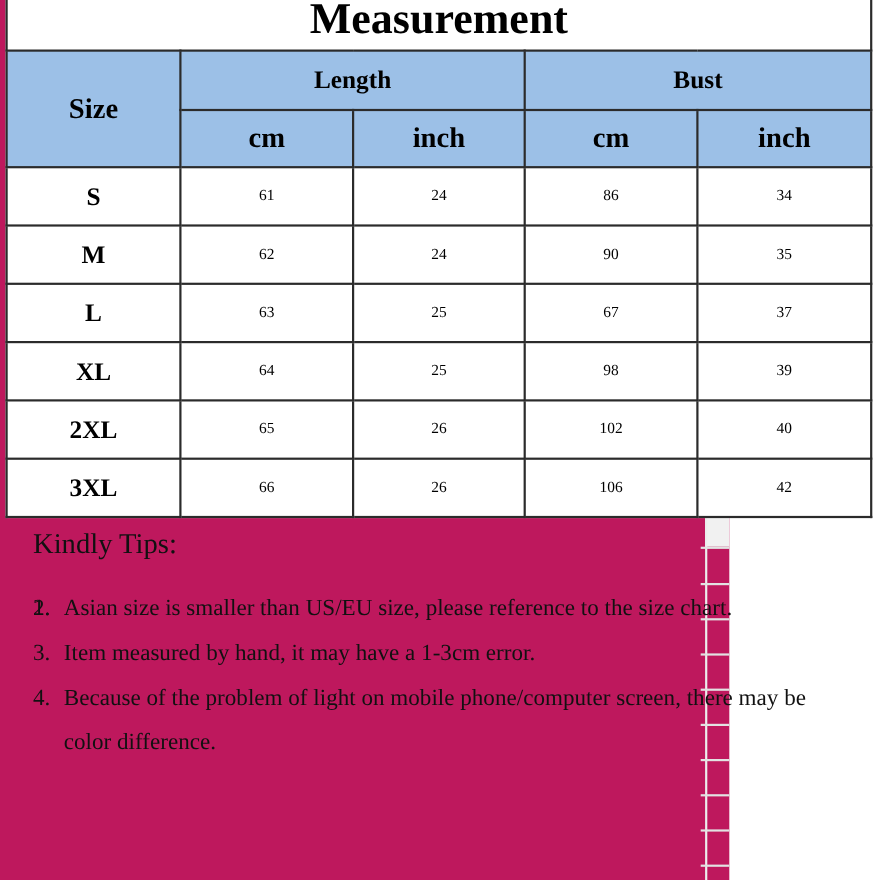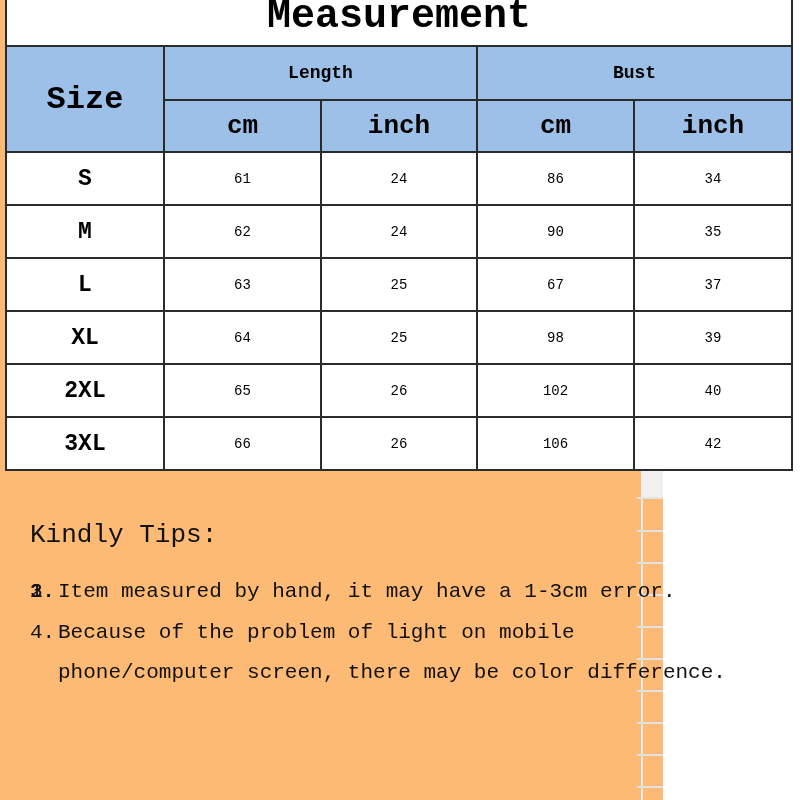--- a/index.html
+++ b/index.html
@@ -12,22 +12,21 @@
     background: #ffffff;
     font-family: "Liberation Serif", "DejaVu Serif", serif;
     overflow: hidden;
     position: relative;
   }
 
   #page {
     position: relative;
     width: 663px;
     height: 800px;
-    background: #fdba74;
-    font-family: Liberation Mono, monospace;
+    background: #be185d;
   }
 
   
   .grid-ticks {
     position: absolute;
     top: 0;
     right: 0;
     width: 26px;
     height: 800px;
     pointer-events: none;
@@ -91,25 +90,25 @@
     line-height: 46px;
   }
 
   .hdr {
     background: #9cc0e7;
     font-weight: bold;
     font-size: 23px;
   }
   .hdr-size {
     height: 102px;
-    font-size: 32px;
+    font-size: 26px;
   }
   .hdr-group {
     height: 52px;
-    font-size: 18px;
+    font-size: 23px;
   }
   .hdr-unit {
     height: 50px;
     font-size: 26px;
   }
 
   .data-row td {
     height: 51px;
   }
   .cell-size {
@@ -129,21 +128,20 @@
     width: 780px;
     z-index: 2;
     color: #111111;
   }
   .tips-title {
     font-size: 26px;
     margin-left: 30px;
     margin-bottom: 22px;
     font-weight: normal;
     letter-spacing: 0px;
-    margin-top: 40px;
   }
   ol.tips-list {
     list-style: none;
     margin: 0;
     padding: 0;
   }
   ol.tips-list li {
     position: relative;
     font-size: 21px;
     line-height: 40px;
@@ -261,20 +259,21 @@
   </div>
 
   <div class="tips">
     <div class="tips-title">Kindly Tips:</div>
     <ol class="tips-list">
       <li>
         <span class="num">1.</span>
       </li>
       <li>
         <span class="num">2.</span>
+        <span>Asian size is smaller than US/EU size, please reference to the size chart.</span>
       </li>
       <li>
         <span class="num">3.</span>
         <span>Item measured by hand, it may have a 1-3cm error.</span>
       </li>
       <li>
         <span class="num">4.</span>
         <span>Because of the problem of light on mobile phone/computer screen, there may be color difference.</span>
       </li>
     </ol>

